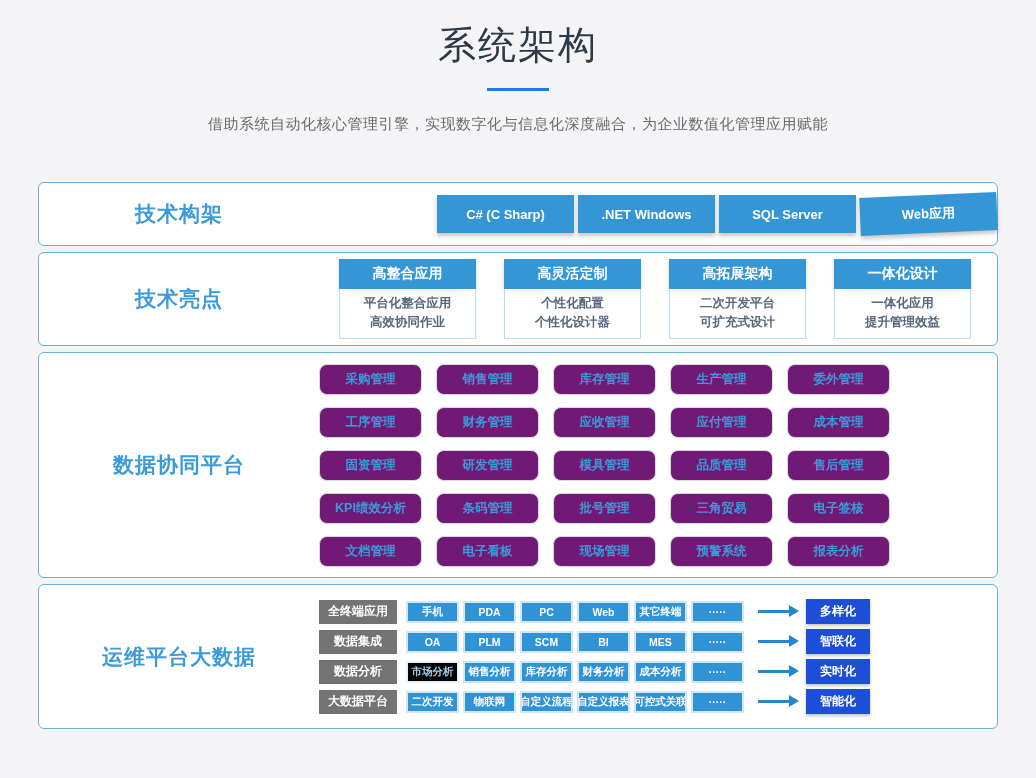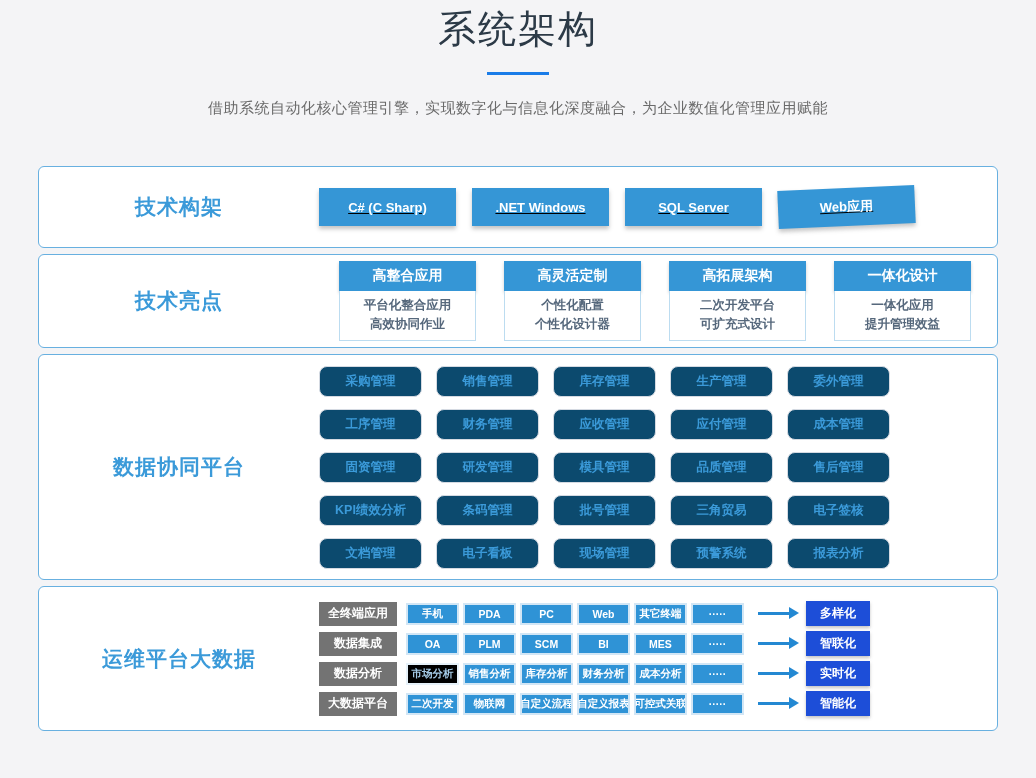--- a/index.html
+++ b/index.html
@@ -2,21 +2,21 @@
 <html><head>
 <meta charset="utf-8">
 <style>
   * { box-sizing: border-box; margin: 0; padding: 0; }
   html, body { width: 1036px; height: 778px; }
   body {
     background: #f4f4f6;
     font-family: "Liberation Sans", "DejaVu Sans", sans-serif;
     overflow: hidden;
   }
-  .header { padding-top: 4px; text-align: center; }
+  .header { padding-top: 20px; text-align: center; }
   .page-title {
     font-size: 38px;
     color: #2c3a47;
     font-weight: 400;
     letter-spacing: 2px;
   }
   .title-underline {
     width: 62px; height: 3px;
     background: #1a7ce8;
     margin: 17px auto 0 auto;
@@ -40,22 +40,22 @@
   .section-label {
     width: 280px;
     flex-shrink: 0;
     text-align: center;
     color: #3b9ad9;
     font-size: 21px;
     font-weight: bold;
     letter-spacing: 1px;
   }
   
-  .sec-tech { height: 82px; }
-  .tech-buttons { display: flex; gap: 16px; text-decoration: underline; }
+  .sec-tech { height: 64px; justify-content: space-between; }
+  .tech-buttons { display: flex; gap: 4px; }
   .tech-btn {
     width: 137px; height: 38px;
     background: #3596d6;
     color: #fff;
     font-size: 13px;
     font-weight: bold;
     display: flex; align-items: center; justify-content: center;
     box-shadow: 0 3px 4px rgba(90,90,90,0.35);
     cursor: pointer;
   }
@@ -87,21 +87,21 @@
   
   .sec-platform { height: 226px; }
   .module-grid {
     display: grid;
     grid-template-columns: repeat(5, 103px);
     grid-auto-rows: 31px;
     column-gap: 14px;
     row-gap: 12px;
   }
   .module-pill {
-    background: #0c4a6e;
+    background: #701a75;
     border: 1px solid #d5dae2;
     border-radius: 8px;
     color: #3b9ad9;
     font-size: 12.5px;
     font-weight: bold;
     display: flex; align-items: center; justify-content: center;
     white-space: nowrap;
     cursor: pointer;
   }
   

